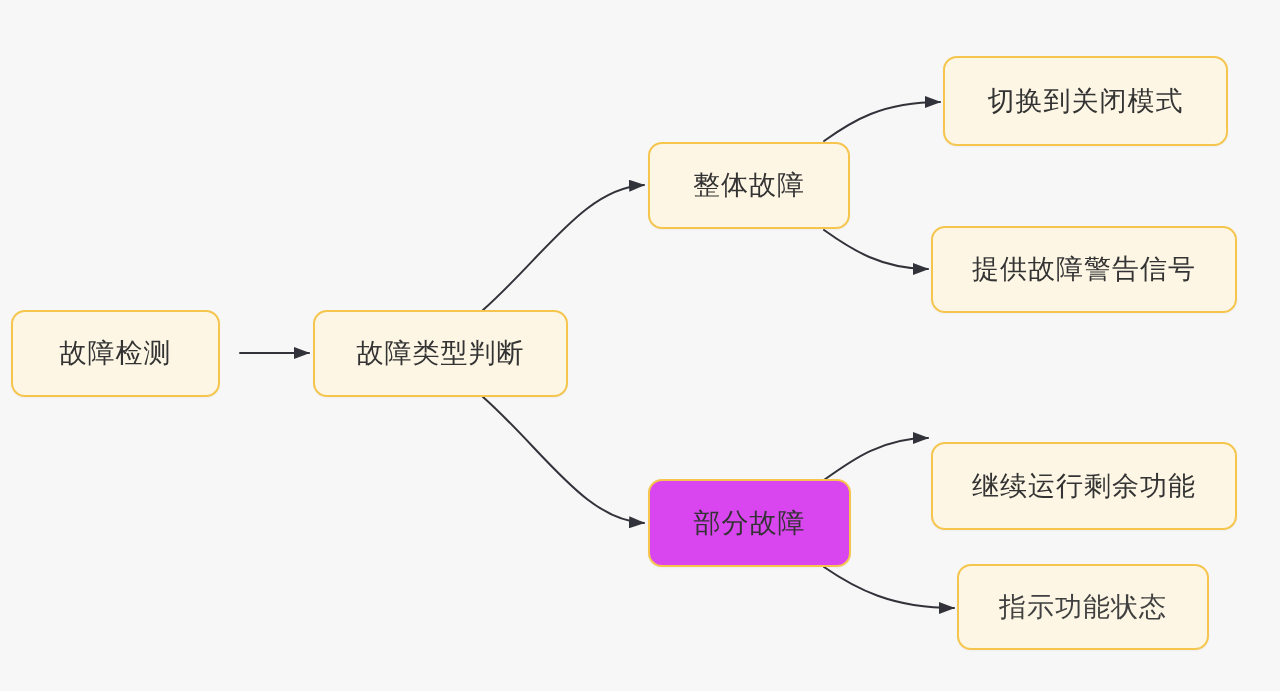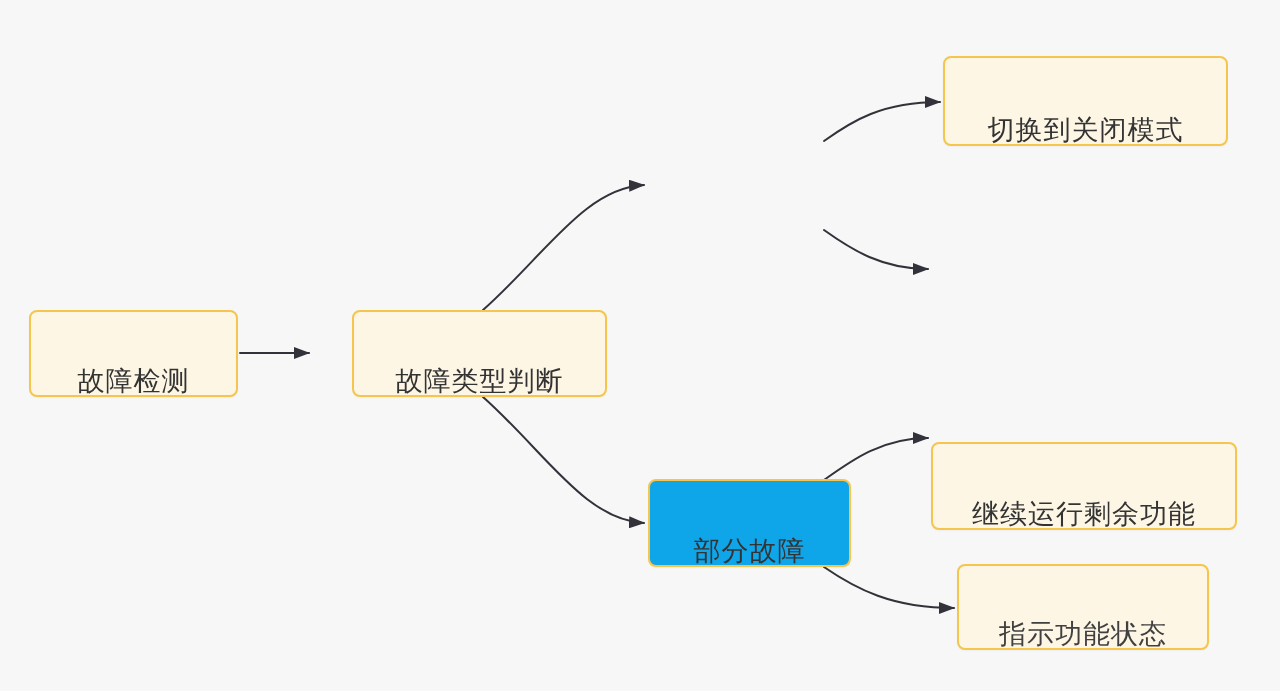--- a/index.html
+++ b/index.html
@@ -16,24 +16,24 @@
   #edges-layer {
     position: absolute;
     left: 0;
     top: 0;
     width: 1280px;
     height: 691px;
   }
   .node {
     position: absolute;
     display: flex;
-    align-items: flex-end;
+    align-items: center;
     justify-content: center;
     box-sizing: border-box;
-    border-radius: 8px;
+    border-radius: 14px;
     box-shadow: 0 1px 2px rgba(0,0,0,0.04);
     cursor: default;
   }
   .node-label {
     font-size: 27px;
     letter-spacing: 1px;
     white-space: nowrap;
     line-height: 1;
   }
 </style>
@@ -48,31 +48,37 @@
       </marker>
     </defs>
   <path d="M 240 353 L 309 353" fill="none" stroke="#32323a" stroke-width="2" stroke-linecap="round" marker-end="url(#arrowhead)"></path>
       <path d="M 483 310 C 545 255 585 188 644 185" fill="none" stroke="#32323a" stroke-width="2" stroke-linecap="round" marker-end="url(#arrowhead)"></path>
       <path d="M 483 397 C 545 452 585 520 644 523" fill="none" stroke="#32323a" stroke-width="2" stroke-linecap="round" marker-end="url(#arrowhead)"></path>
       <path d="M 824 141 C 852 121 882 102 940 102" fill="none" stroke="#32323a" stroke-width="2" stroke-linecap="round" marker-end="url(#arrowhead)"></path>
       <path d="M 824 230 C 852 250 882 269 928 269" fill="none" stroke="#32323a" stroke-width="2" stroke-linecap="round" marker-end="url(#arrowhead)"></path>
       <path d="M 824 480 C 852 460 882 438 928 438" fill="none" stroke="#32323a" stroke-width="2" stroke-linecap="round" marker-end="url(#arrowhead)"></path>
       <path d="M 824 567 C 856 589 892 608 954 608" fill="none" stroke="#32323a" stroke-width="2" stroke-linecap="round" marker-end="url(#arrowhead)"></path>
     </svg>
-<div class="node" style="left: 29px; top: 310px; width: 209px; height: 87px; background: rgb(253, 246, 228); border: 2px solid rgb(245, 197, 77);">
+<div class="node" style="left: 11px; top: 310px; width: 209px; height: 87px; background: rgb(253, 246, 228); border: 2px solid rgb(245, 197, 77);">
       <span class="node-label" style="color: rgb(51, 51, 51);">故障检测</span>
     </div>
-    <div class="node" style="left: 313px; top: 310px; width: 255px; height: 87px; background: rgb(253, 246, 228); border: 2px solid rgb(245, 197, 77); margin-left: 39px;">
+    <div class="node" style="left: 313px; top: 310px; width: 255px; height: 87px; background: rgb(253, 246, 228); border: 2px solid rgb(245, 197, 77);">
       <span class="node-label" style="color: rgb(51, 51, 51);">故障类型判断</span>
     </div>
-    <div class="node" style="left: 648px; top: 479px; width: 203px; height: 88px; background: #0ea5e9; border: 2px solid rgb(245, 197, 77);">
+    <div class="node" style="left: 648px; top: 142px; width: 202px; height: 87px; background: rgb(253, 246, 228); border: 2px solid rgb(245, 197, 77);">
+      <span class="node-label" style="color: rgb(51, 51, 51);">整体故障</span>
+    </div>
+    <div class="node" style="left: 648px; top: 479px; width: 203px; height: 88px; background: #d946ef; border: 2px solid rgb(245, 197, 77);">
       <span class="node-label" style="color: rgb(51, 51, 51);">部分故障</span>
     </div>
     <div class="node" style="left: 943px; top: 56px; width: 285px; height: 90px; background: rgb(253, 246, 228); border: 2px solid rgb(245, 197, 77);">
       <span class="node-label" style="color: rgb(51, 51, 51);">切换到关闭模式</span>
+    </div>
+    <div class="node" style="left: 931px; top: 226px; width: 306px; height: 87px; background: rgb(253, 246, 228); border: 2px solid rgb(245, 197, 77);">
+      <span class="node-label" style="color: rgb(51, 51, 51);">提供故障警告信号</span>
     </div>
     <div class="node" style="left: 931px; top: 394px; width: 306px; height: 88px; background: rgb(253, 246, 228); border: 2px solid rgb(245, 197, 77); margin-top: 48px;">
       <span class="node-label" style="color: rgb(51, 51, 51);">继续运行剩余功能</span>
     </div>
     <div class="node" style="left: 957px; top: 564px; width: 252px; height: 86px; background: rgb(253, 246, 228); border: 2px solid rgb(245, 197, 77);">
       <span class="node-label" style="color: #404040;">指示功能状态</span>
     </div>
   </div>
 
 </body></html>

